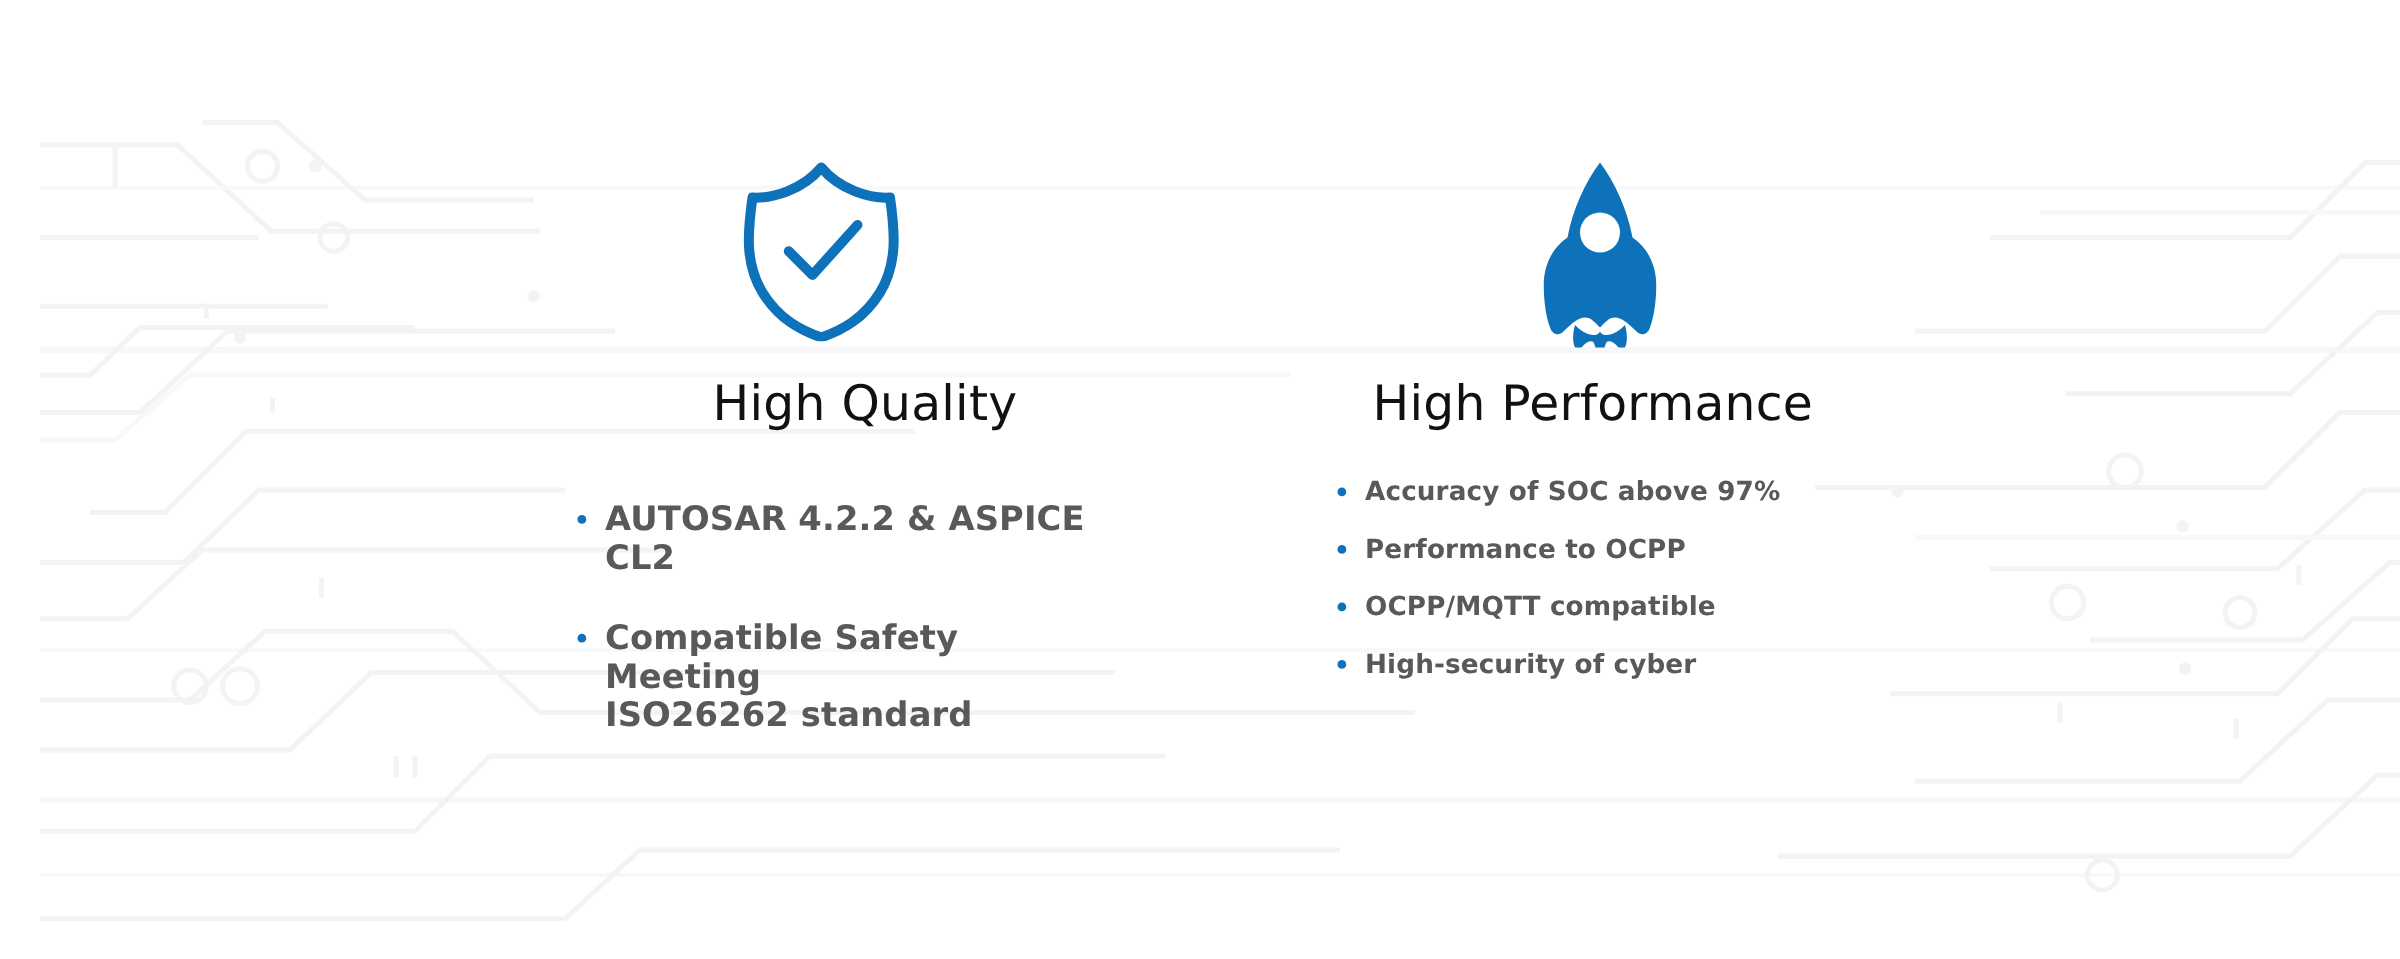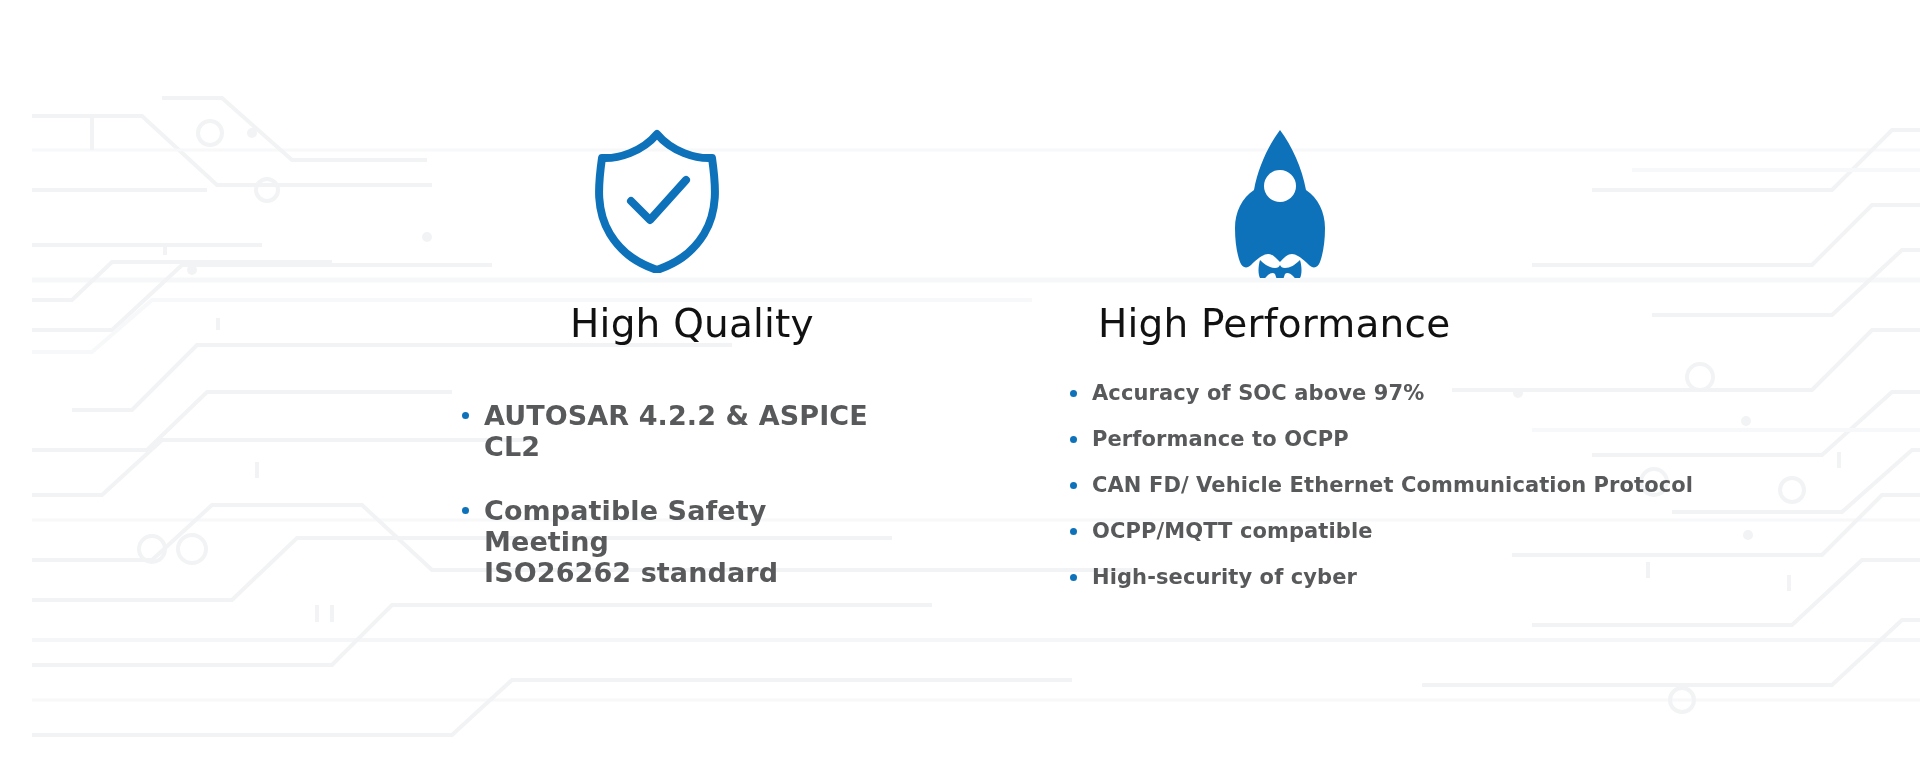--- a/index.html
+++ b/index.html
@@ -260,24 +260,20 @@
         <li class="bullet-item">
           <span class="dot"></span>
           <span class="txt">Accuracy of SOC above 97%</span>
         </li>
         <li class="bullet-item">
           <span class="dot"></span>
           <span class="txt">Performance to OCPP</span>
         </li>
         <li class="bullet-item">
           <span class="dot"></span>
-          <span class="txt">CAN FD/ Vehicle Ethernet Communication Protocol</span>
-        </li>
-        <li class="bullet-item">
-          <span class="dot"></span>
           <span class="txt">OCPP/MQTT compatible</span>
         </li>
         <li class="bullet-item">
           <span class="dot"></span>
           <span class="txt">High-security of cyber</span>
         </li>
       </ul>
     </div>
 
   </div>

